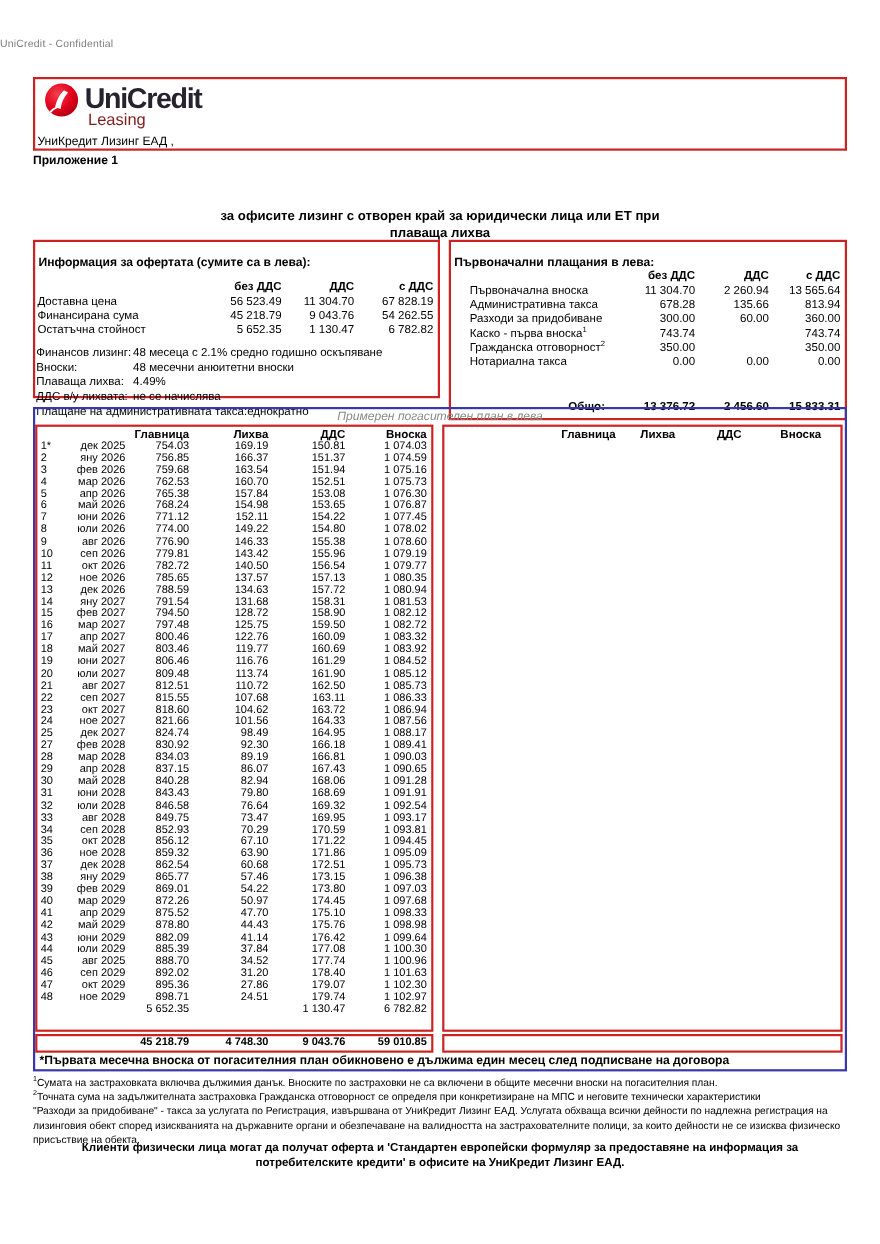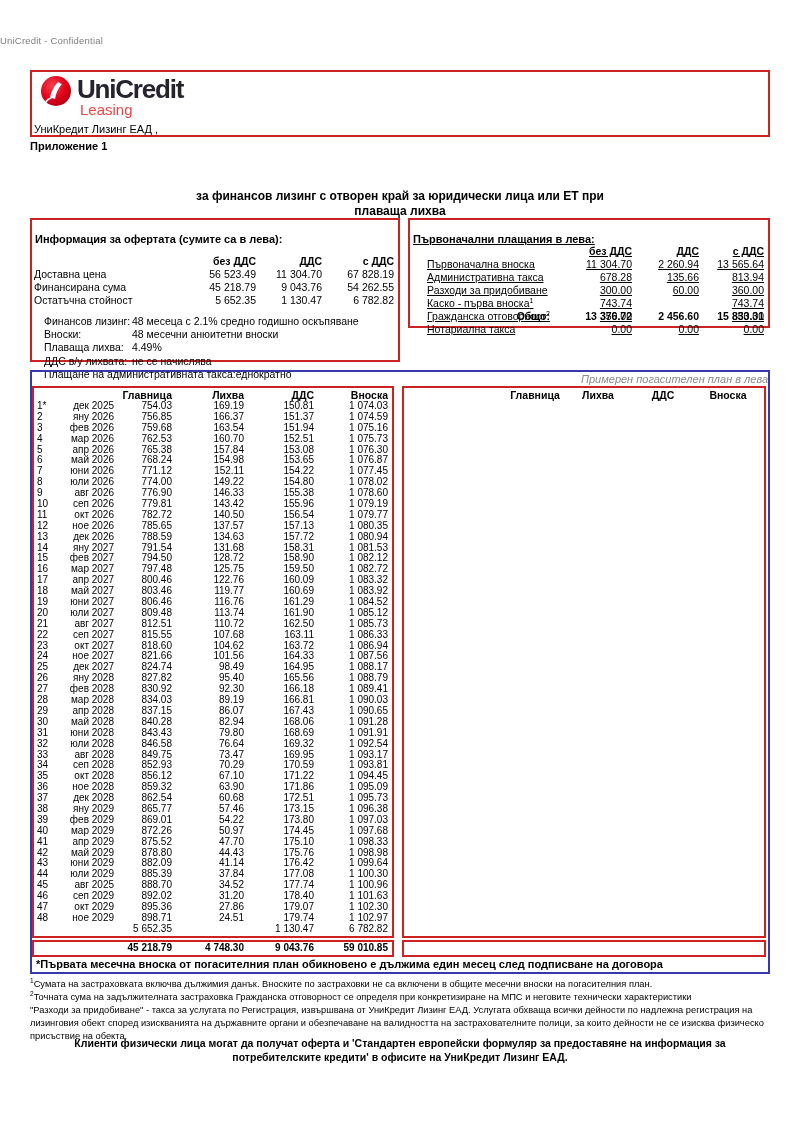--- a/index.html
+++ b/index.html
@@ -8,54 +8,54 @@
   .page { position:relative; width:800px; height:1131px; background:#fff; overflow:hidden; }
 
   .confidential { position:absolute; top:35px; left:0; width:800px; text-align:left;
                   font-size:9.5px; color:#7d7d7d; letter-spacing:.2px; }
 
   .logo-box { position:absolute; left:30px; top:70px; width:740px; height:67px;
               border:2px solid #cc2222; }
   .logo { position:absolute; left:8px; top:3px; display:flex; align-items:flex-start; }
   .logo-text-wrap { margin-left:5px; }
   .logo-brand { font-size:26px; font-weight:bold; color:#26232e; letter-spacing:-1.2px; line-height:28px; }
-  .logo-sub { font-size:15px; color:#ef4444; line-height:15px; margin-left:3px; margin-top:-1px; }
+  .logo-sub { font-size:15px; color:#7f1d1d; line-height:15px; margin-left:3px; margin-top:-1px; }
   .company { position:absolute; left:2px; bottom:0px; font-size:11px; }
 
   .annex { position:absolute; left:30px; top:140px; font-size:11px; font-weight:bold; }
 
   .title { position:absolute; left:0; top:154px; width:800px; text-align:center; font-size:27px; }
   .subtitle { position:absolute; left:0; width:800px; text-align:center; font-size:12px; font-weight:bold; }
   .s1 { top:189px; } .s2 { top:204px; }
 
   
   .offer-box { position:absolute; left:30px; top:218px; width:370px; height:144px;
                border:2px solid #cc2222; font-size:10.5px; }
-  .initial-box { position:absolute; left:408px; top:218px; width:362px; height:110px;
-                 border:2px solid #cc2222; font-size:10.5px;text-decoration:underline; }
+  .initial-box { position:absolute; left:408px; top:218px; width:362px; height:164px;
+                 border:2px solid #cc2222; font-size:10.5px; }
   .box-title { font-weight:bold; font-size:11px; padding:13px 0 0 3px; }
   .orow, .irow { display:flex; line-height:13px; padding-right:4px; white-space:nowrap; }
   .olabel { flex:1; text-align:left; padding-left:2px; }
   .ov1 { width:72px; text-align:right; } .ov2 { width:66px; text-align:right; } .ov3 { width:72px; text-align:right; }
   .ilabel { flex:1; text-align:left; padding-left:17px; }
   .iv1 { width:70px; text-align:right; } .iv2 { width:67px; text-align:right; } .iv3 { width:65px; text-align:right; }
   .num-header { font-weight:bold; }
   .offer-num-header { margin-top:10px; }
   .details { margin-top:8px; }
-  .odetail { display:flex; line-height:13.2px; padding-left:12px; white-space:nowrap;align-items:flex-end; }
+  .odetail { display:flex; line-height:13.2px; padding-left:1px; white-space:nowrap;align-items:flex-end; }
   .dlabel { min-width:88px; }
   .initial-box .num-header { margin-top:0px; }
   .total-row { position:absolute; bottom:3px; left:0; width:100%; font-weight:bold; }
   .total-label { text-align:right; padding-right:12px; }
   sup { font-size:7px; vertical-align:super; line-height:0; }
 
   
   .sched-outer { position:absolute; left:30px; top:370px; width:740px; height:604px;
                  border:2px solid #3838ac; }
-  .banner { position:absolute; top:1px; left:0; width:100%; text-align:right;
+  .banner { position:absolute; top:1px; left:0; width:100%; text-align:center;
             font-size:11px; font-style:italic; color:#8a8a8a; }
   .sched-left  { position:absolute; left:0px;  top:14px; width:362px; height:552px; border:2px solid #cc2222; }
   .sched-right { position:absolute; left:370px; top:14px; width:364px; height:552px; border:2px solid #cc2222; }
   .shead { display:flex; height:13px; line-height:13px; font-weight:bold; font-size:10.5px; padding-top:1px; white-space:nowrap; }
   .hc { text-align:center; }
   .srow { display:flex; height:10.9px; line-height:10.9px; font-size:10px; white-space:nowrap; }
   .sc0 { width:20px; text-align:left; padding-left:3px; }
   .sc1 { width:60px; text-align:right; }
   .sc2 { width:58px; text-align:right; }
   .sc3 { width:72px; text-align:right; }
@@ -99,21 +99,21 @@
       <div class="logo-text-wrap">
         <div class="logo-brand">UniCredit</div>
         <div class="logo-sub">Leasing</div>
       </div>
     </div>
     <div class="company">УниКредит Лизинг ЕАД ,</div>
   </div>
 
   <div class="annex">Приложение 1</div>
 
-  <div class="subtitle s1">за финансов лизинг с отворен край за юридически лица или ЕТ при</div>
+  <div class="subtitle s1">за офисите лизинг с отворен край за юридически лица или ЕТ при</div>
   <div class="subtitle s2">плаваща лихва</div>
 
   <div class="offer-box">
     <div class="box-title">Информация за офертата (сумите са в лева):</div>
     <div class="orow num-header offer-num-header">
       <span class="olabel"></span>
       <span class="ov1">без ДДС</span>
       <span class="ov2">ДДС</span>
       <span class="ov3">с ДДС</span>
     </div>
@@ -422,28 +422,20 @@
           </div>
           <div class="srow">
             <span class="sc0">25</span>
             <span class="sc1">дек 2027</span>
             <span class="sc2">824.74</span>
             <span class="sc3">98.49</span>
             <span class="sc4">164.95</span>
             <span class="sc5">1 088.17</span>
           </div>
           <div class="srow">
-            <span class="sc0">26</span>
-            <span class="sc1">яну 2028</span>
-            <span class="sc2">827.82</span>
-            <span class="sc3">95.40</span>
-            <span class="sc4">165.56</span>
-            <span class="sc5">1 088.79</span>
-          </div>
-          <div class="srow">
             <span class="sc0">27</span>
             <span class="sc1">фев 2028</span>
             <span class="sc2">830.92</span>
             <span class="sc3">92.30</span>
             <span class="sc4">166.18</span>
             <span class="sc5">1 089.41</span>
           </div>
           <div class="srow">
             <span class="sc0">28</span>
             <span class="sc1">мар 2028</span>

